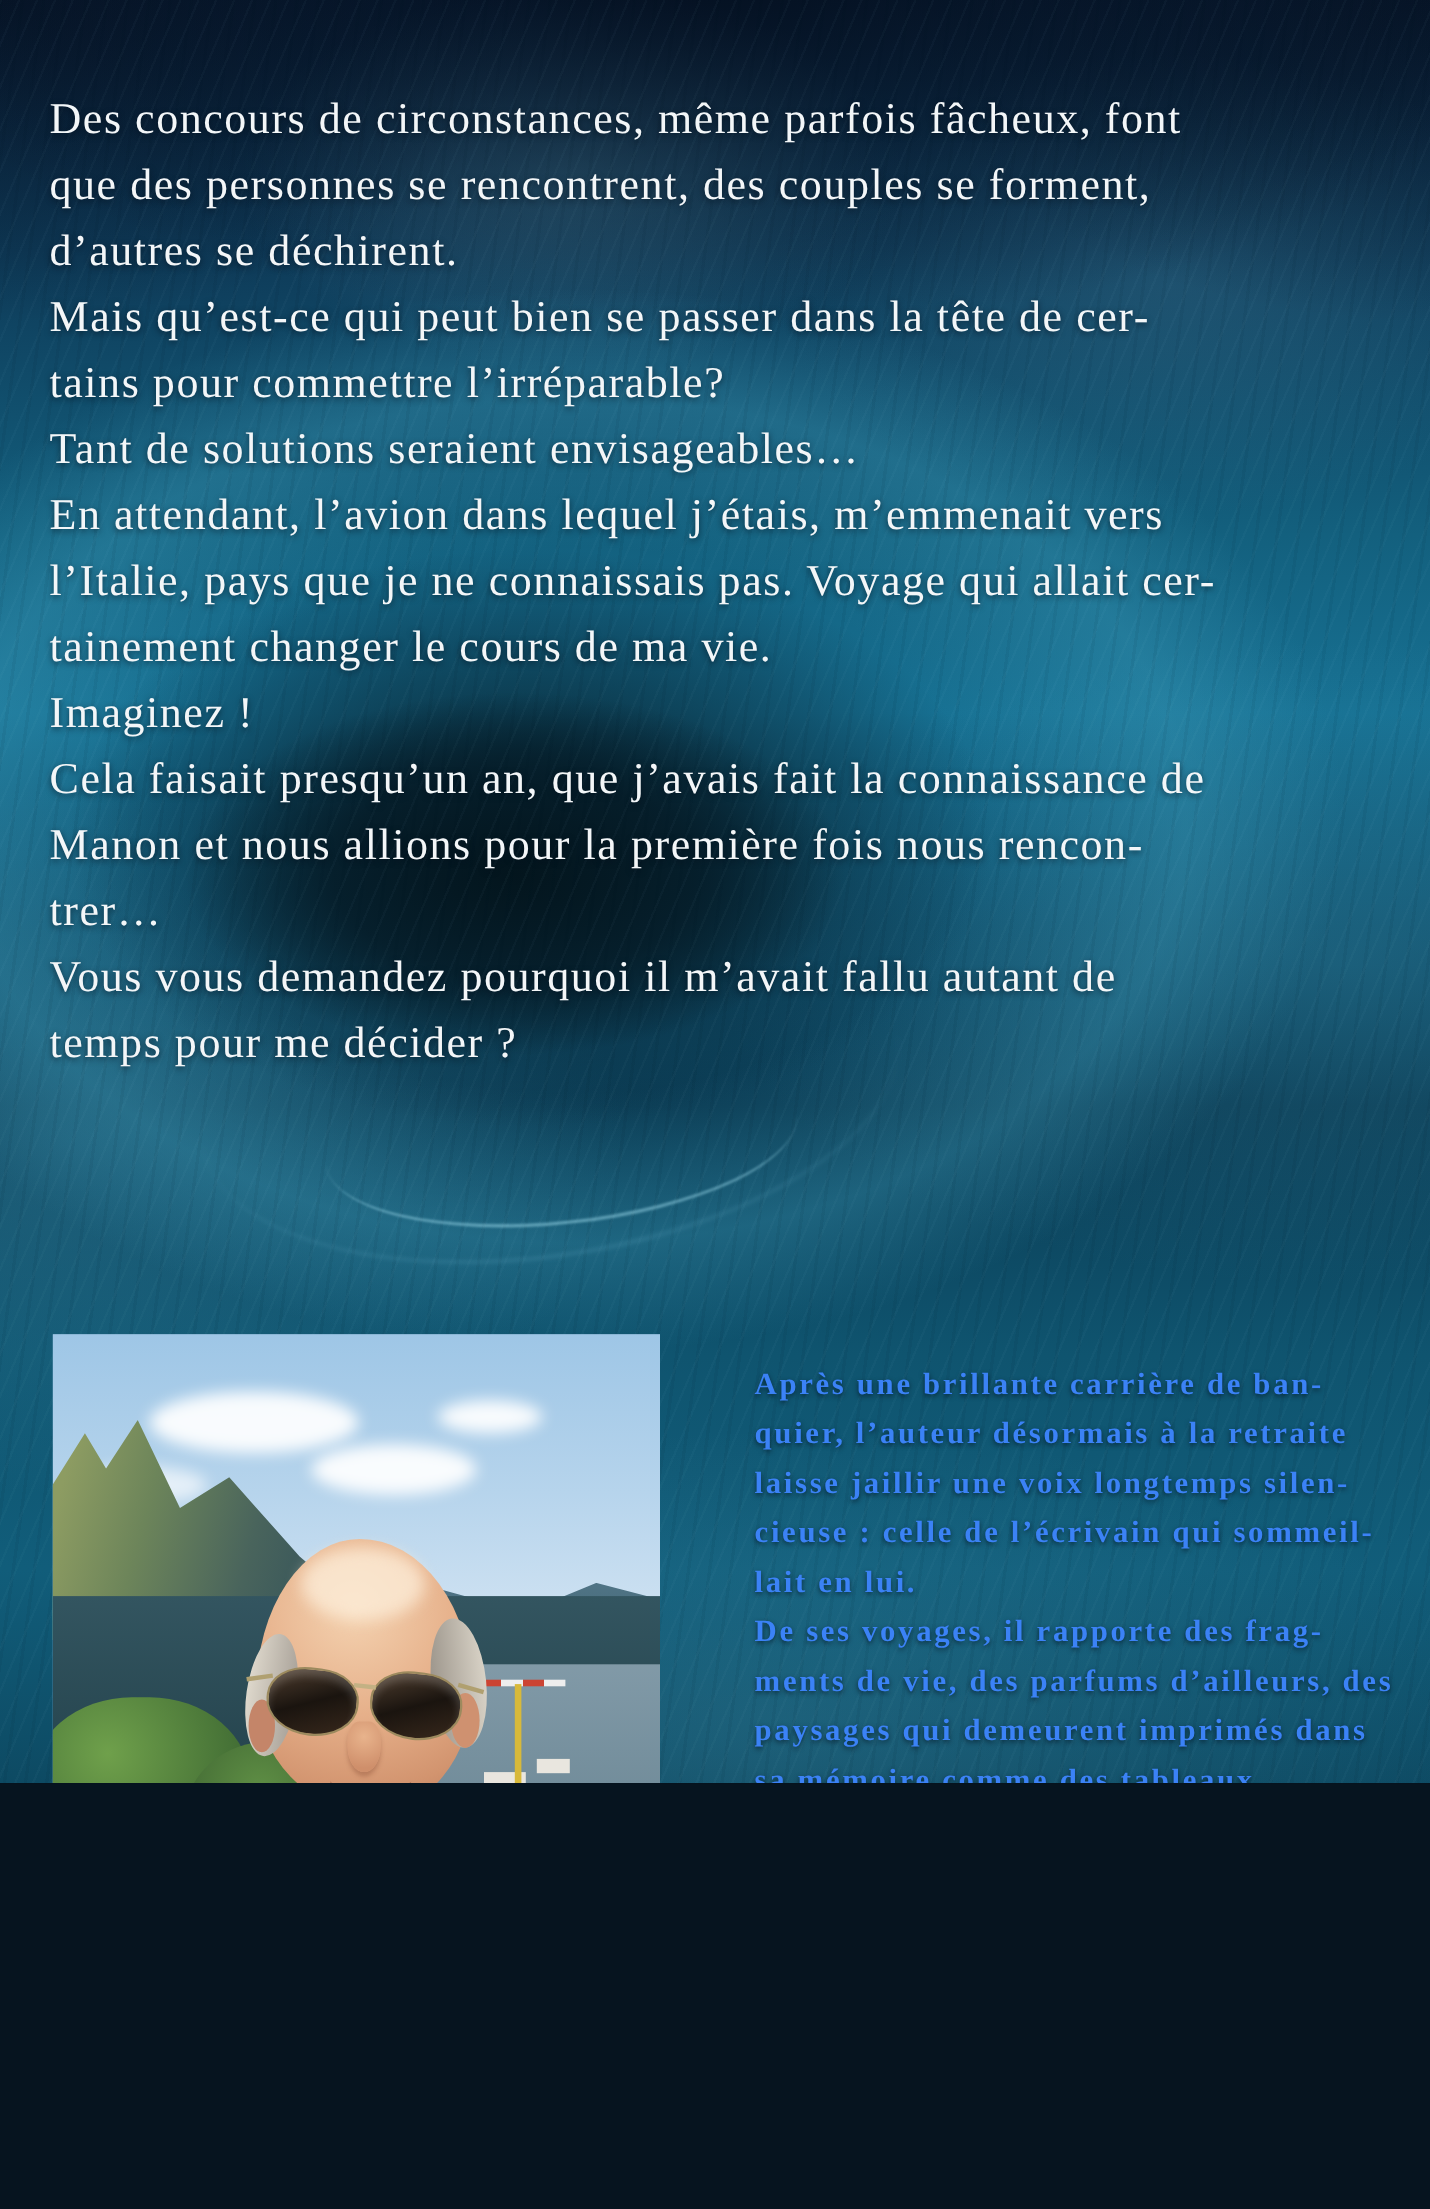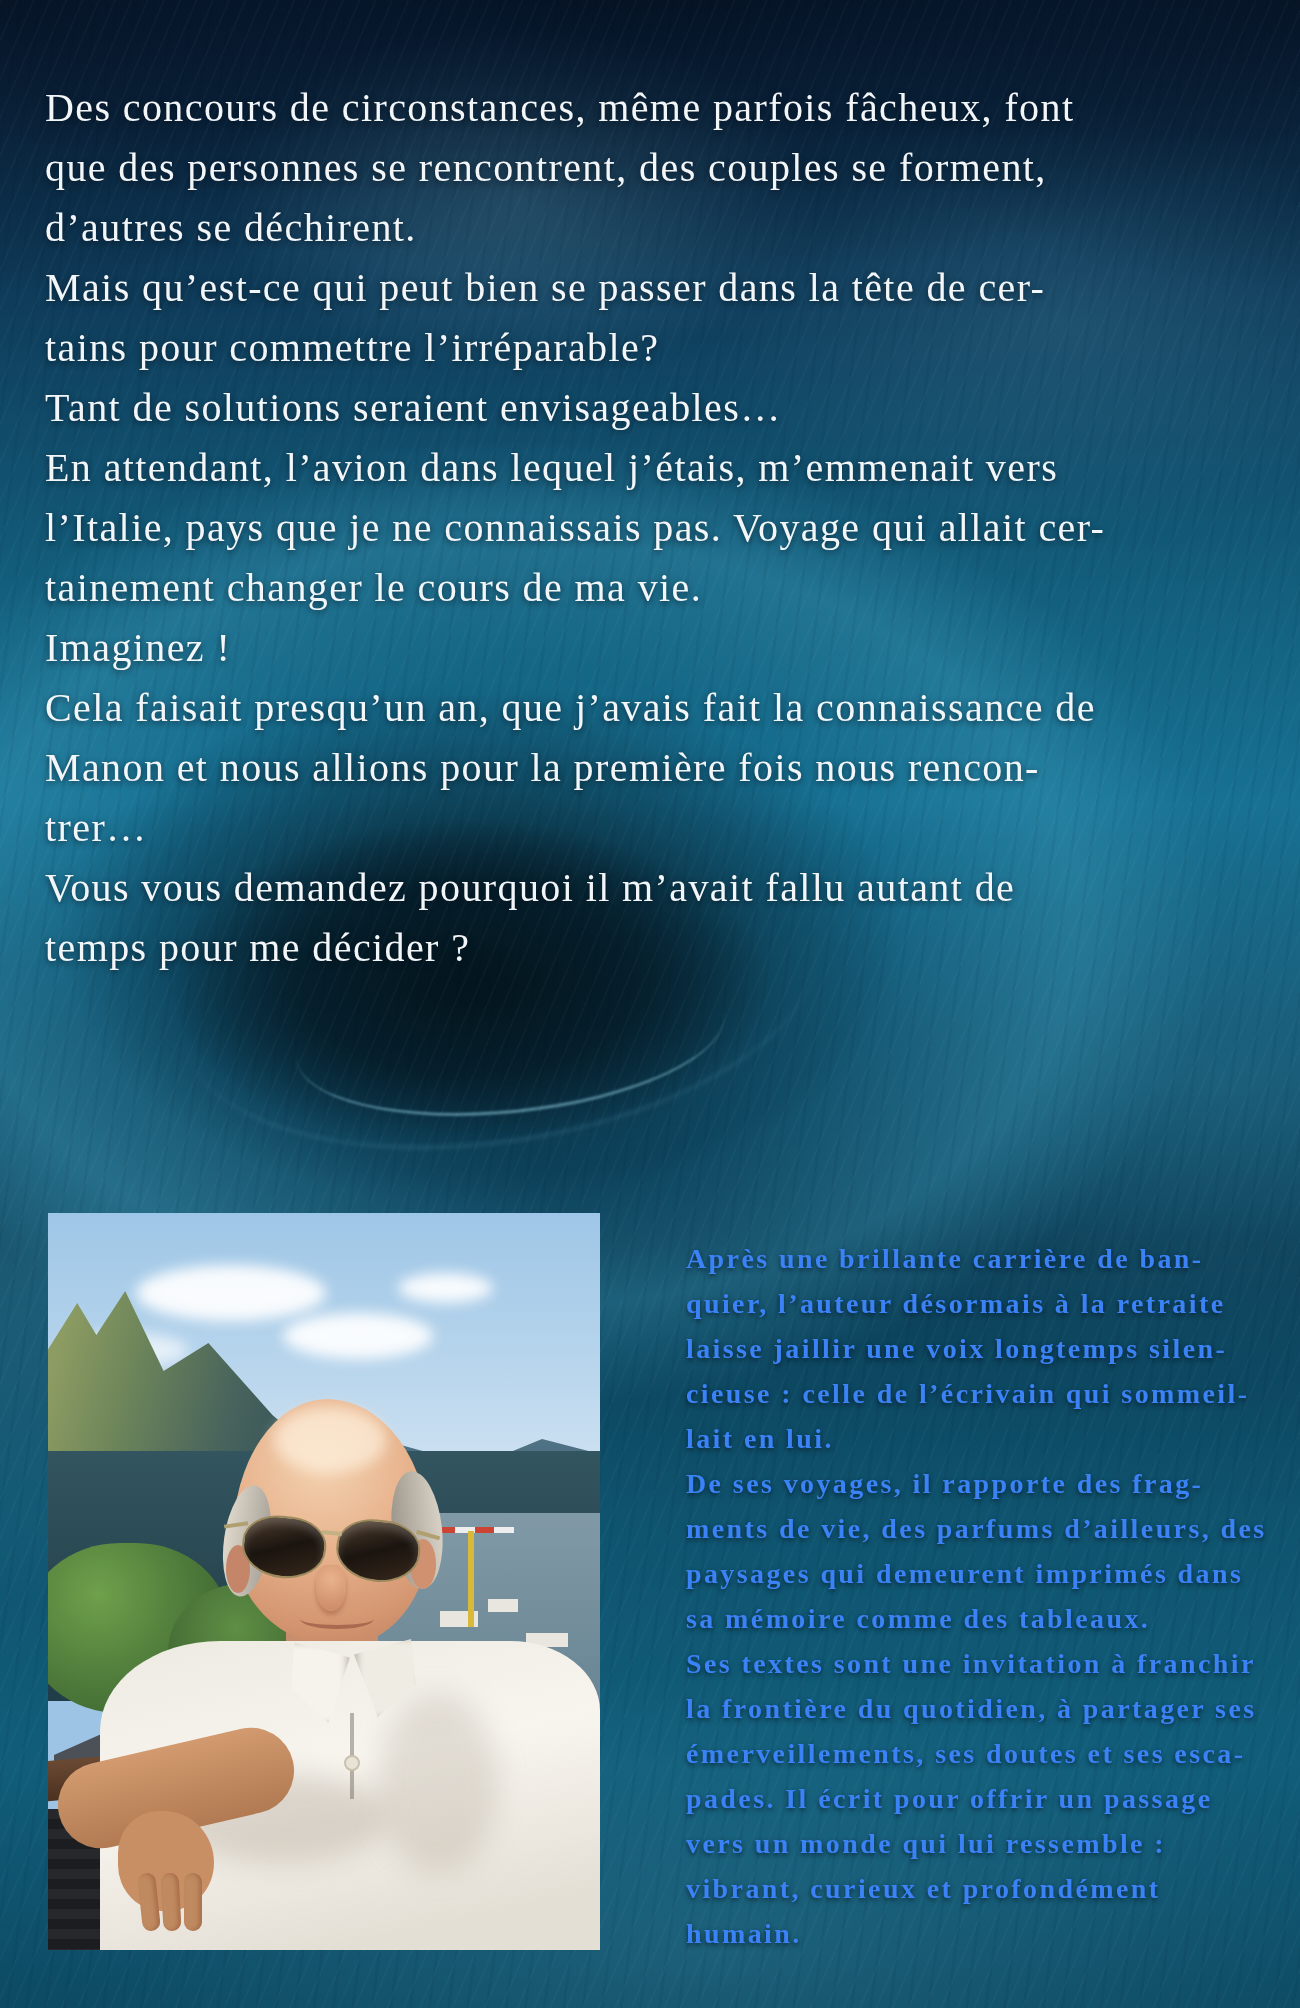--- a/index.html
+++ b/index.html
@@ -1,17 +1,17 @@
 <!DOCTYPE html>
 <html><head>
 <meta charset="utf-8">
 <style>
   html,body{margin:0;padding:0;background:#06141f;}
   .page{
-    position:relative;width:1300px;height:2008px;overflow:hidden;
+    position:relative;width:1300px;height:1621px;overflow:hidden;
     font-family:"Liberation Serif","DejaVu Serif",serif;
   }
   
   .bg{
     position:absolute;inset:0;
     background:
       radial-gradient(ellipse 300px 165px at 36% 49%, rgba(3,20,28,.95) 0%, rgba(5,28,40,.88) 55%, rgba(5,28,40,0) 100%),
       radial-gradient(ellipse 560px 350px at 37% 47%, rgba(6,30,42,.85) 18%, rgba(10,50,70,.45) 55%, rgba(20,90,120,0) 75%),
       radial-gradient(ellipse 900px 620px at 40% 46%, rgba(13,70,95,0) 40%, rgba(64,160,190,.33) 62%, rgba(18,80,105,0) 78%),
       radial-gradient(ellipse 1150px 520px at 50% -4%, rgba(3,12,26,.92), rgba(3,12,26,0) 70%),

